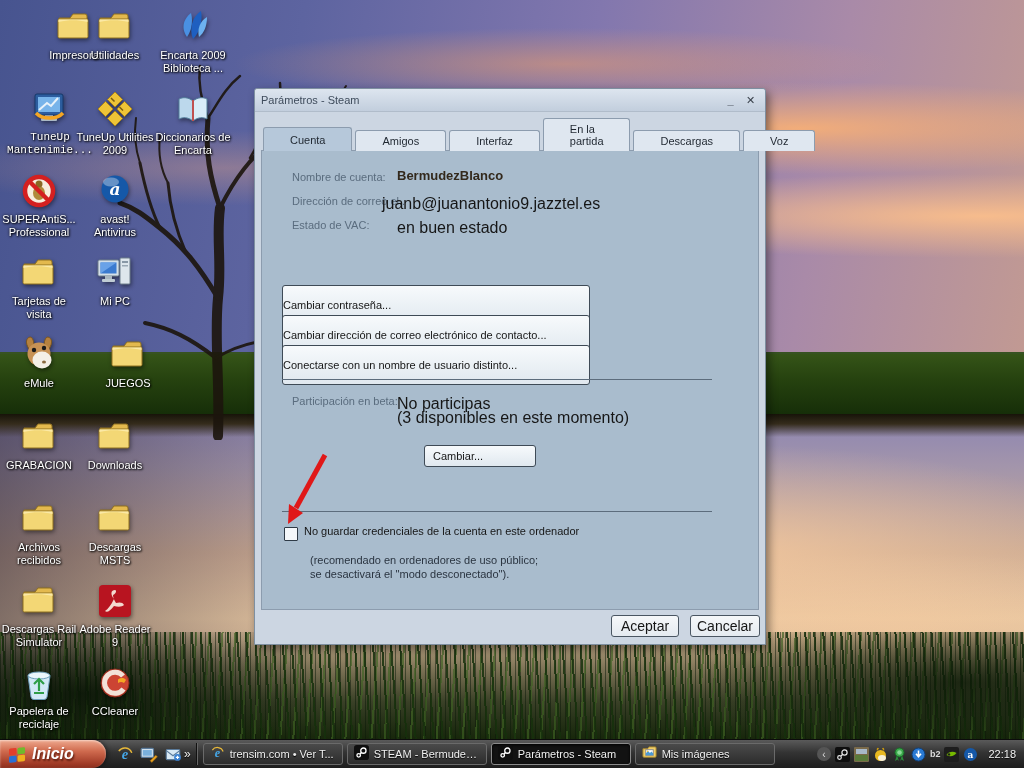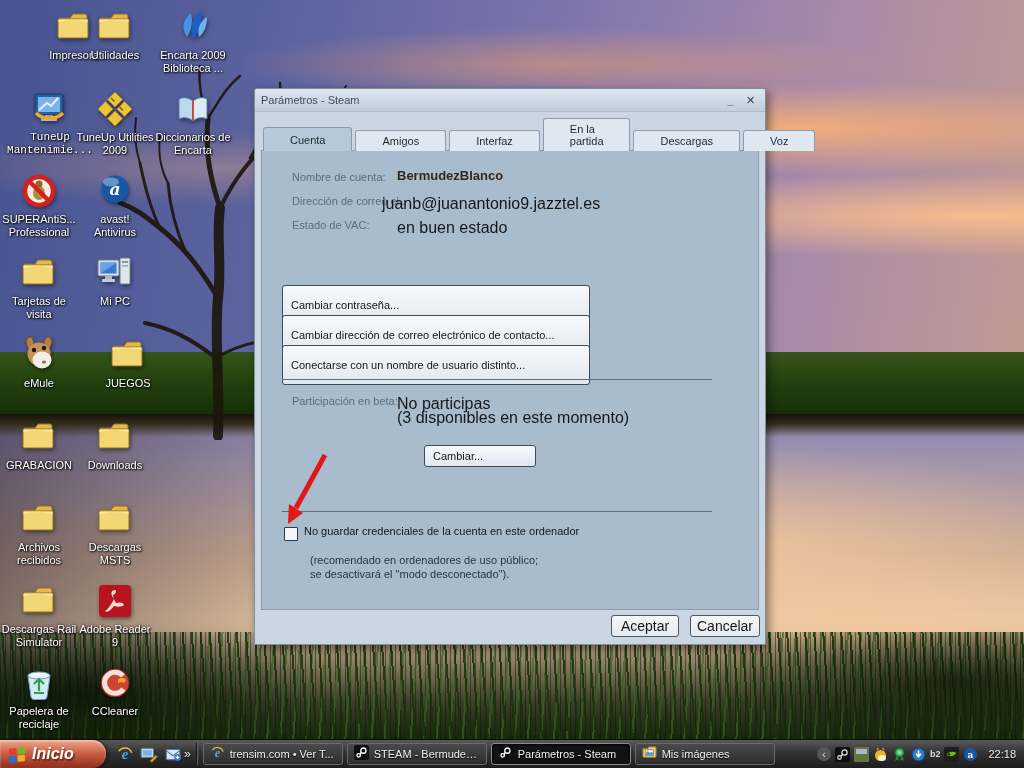--- a/index.html
+++ b/index.html
@@ -59,21 +59,21 @@
   .tabbar{display:flex;align-items:flex-end;margin:6px 6px 0 6px;padding-left:2px;position:relative;z-index:2;}
   .tab{font-size:11px;color:#1f2730;background:#dfe7f0;border:1px solid #8c9cae;border-bottom:none;
     border-radius:3px 3px 0 0;padding:4px 26px 4px;margin-right:3px;margin-bottom:-1px;cursor:pointer;}
   .tab.active{background:#b6c8da;padding-top:6px;padding-bottom:5px;}
   .panel{position:relative;margin:0 6px;height:460px;background:#a9bccd;border:1px solid #8c9cae;box-sizing:border-box;}
   .f-label{position:absolute;left:30px;font-size:11px;color:#5a6c7e;}
   .f-value{position:absolute;left:135px;font-size:16px;color:#161616;}
   .f-value.bold{font-size:13px;font-weight:bold;color:#33291c;}
   .wbtn{position:absolute;left:20px;width:308px;height:40px;box-sizing:border-box;
     background:linear-gradient(to bottom,#f7fafc,#e0e8ef);border:1px solid #3e4a56;border-radius:3px;
-    font-size:11px;color:#161616;text-align:left;padding:0 8px;font-family:inherit;cursor:pointer;}
+    font-size:11px;color:#161616;text-align:left;padding:0 0;font-family:inherit;cursor:pointer;}
   .divider{position:absolute;left:20px;width:430px;height:0;border-top:1px solid #5c6c7c;}
   .smallbtn{position:absolute;height:22px;box-sizing:border-box;
     background:linear-gradient(to bottom,#f7fafc,#e0e8ef);border:1px solid #3e4a56;border-radius:3px;
     font-size:11px;color:#161616;text-align:left;padding:0 8px;font-family:inherit;cursor:pointer;}
   .checkbox{position:absolute;left:22px;top:376px;width:12px;height:12px;background:#f4f7fa;
     border:1px solid #2e3a46;border-radius:1px;cursor:pointer;}
   .chk-label{position:absolute;left:42px;top:374px;font-size:11px;color:#161616;}
   .note{position:absolute;left:48px;font-size:11px;color:#2a3440;}
   .arrow-svg{position:absolute;left:16px;top:300px;width:56px;height:82px;pointer-events:none;}
   .footer-btn{position:absolute;height:22px;box-sizing:border-box;text-align:center;

